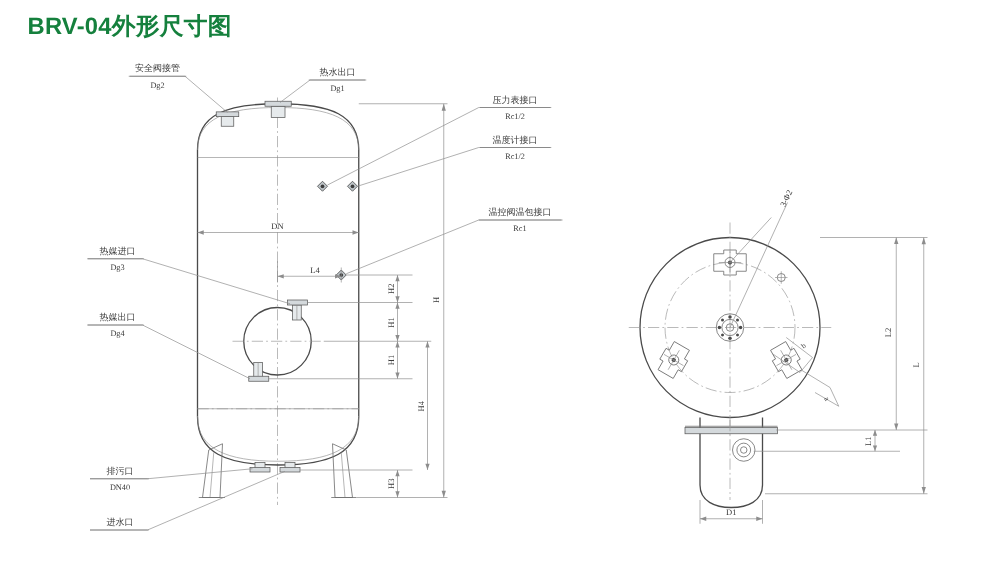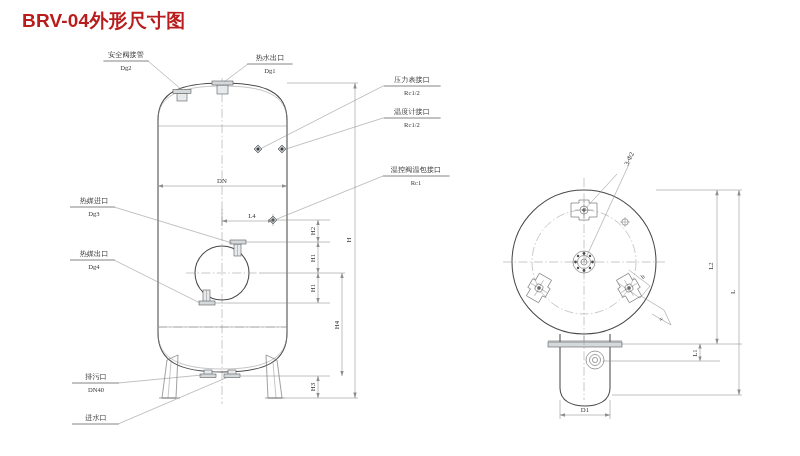--- a/index.html
+++ b/index.html
@@ -14,21 +14,21 @@
     font-family: "Liberation Serif", "DejaVu Serif", serif;
     overflow: hidden;
   }
   #page-title {
     position: absolute;
     left: 22px;
     top: 8px;
     font-family: "Liberation Sans", "DejaVu Sans", sans-serif;
     font-weight: bold;
     font-size: 19px;
-    color: #b91c1c;
+    color: #15803d;
     letter-spacing: 0.2px;
     white-space: nowrap;
   }
   #drawing-canvas {
     position: absolute;
     left: 0;
     top: 0;
     width: 800px;
     height: 456px;
   }

